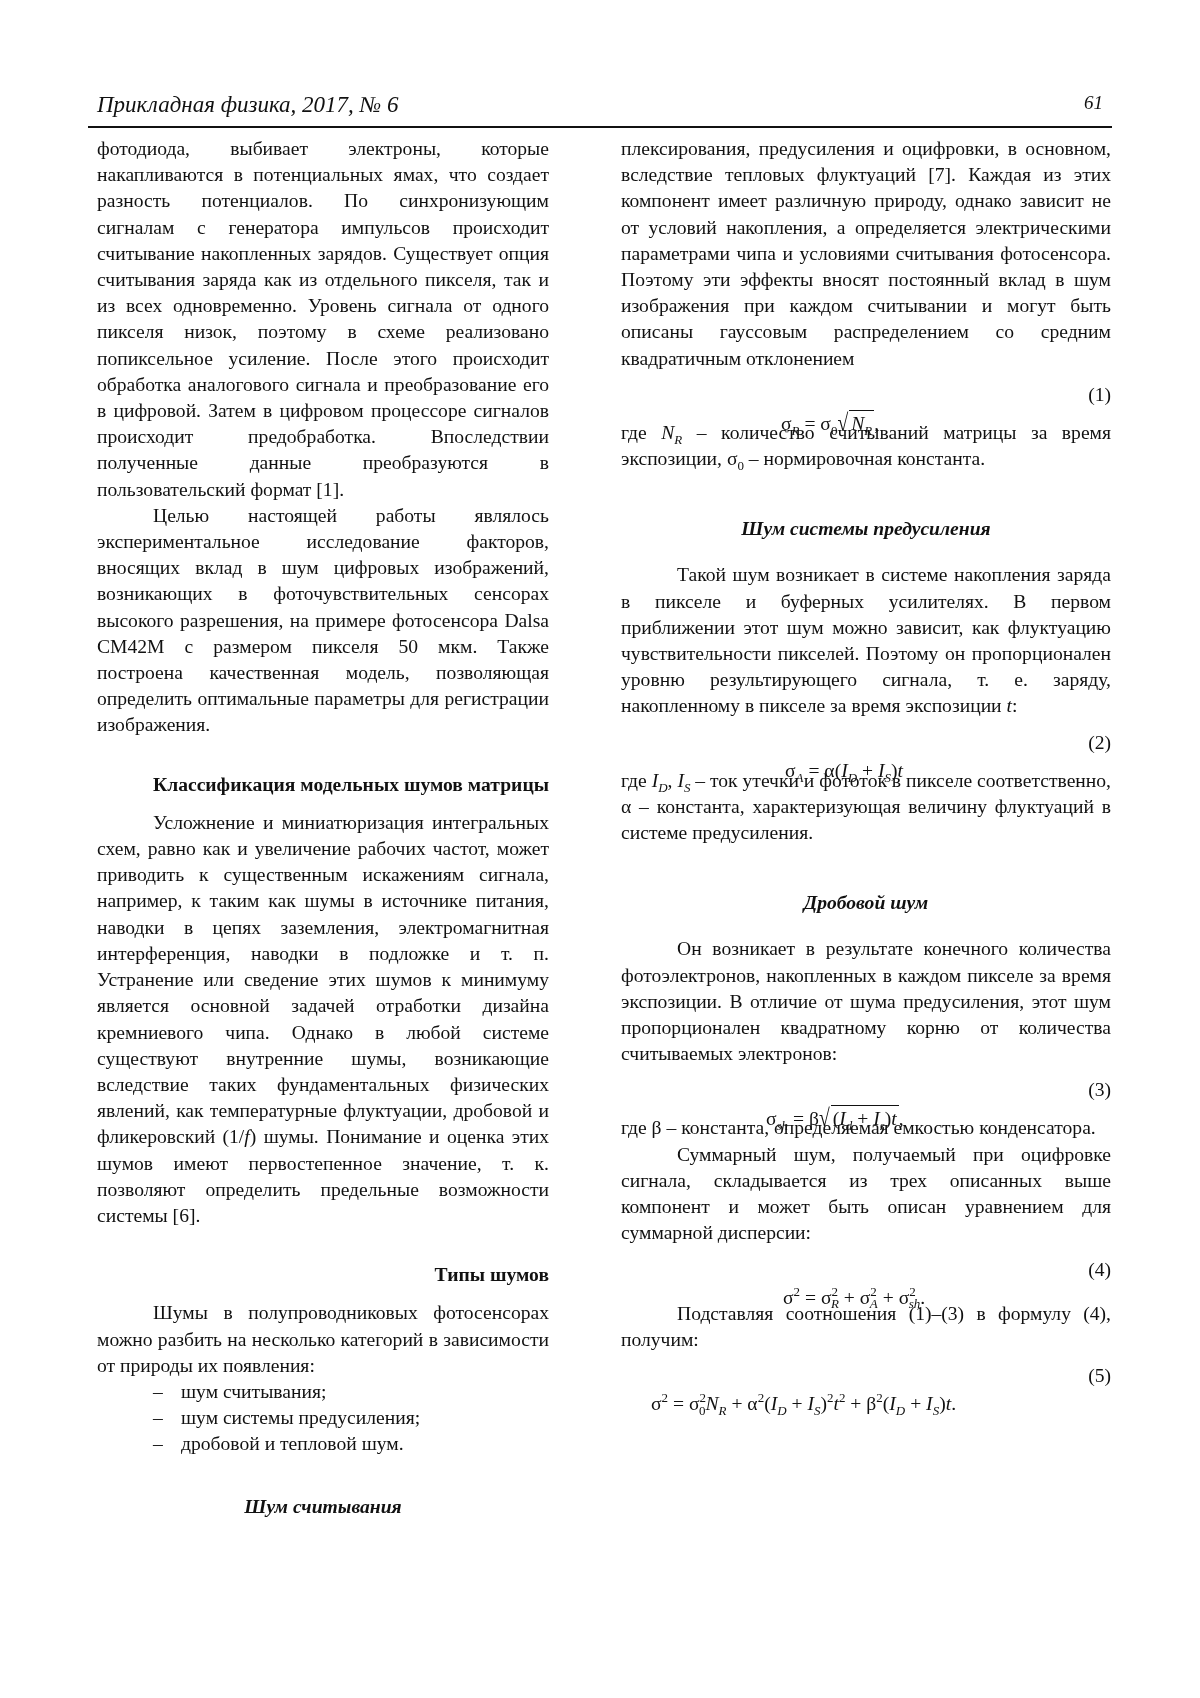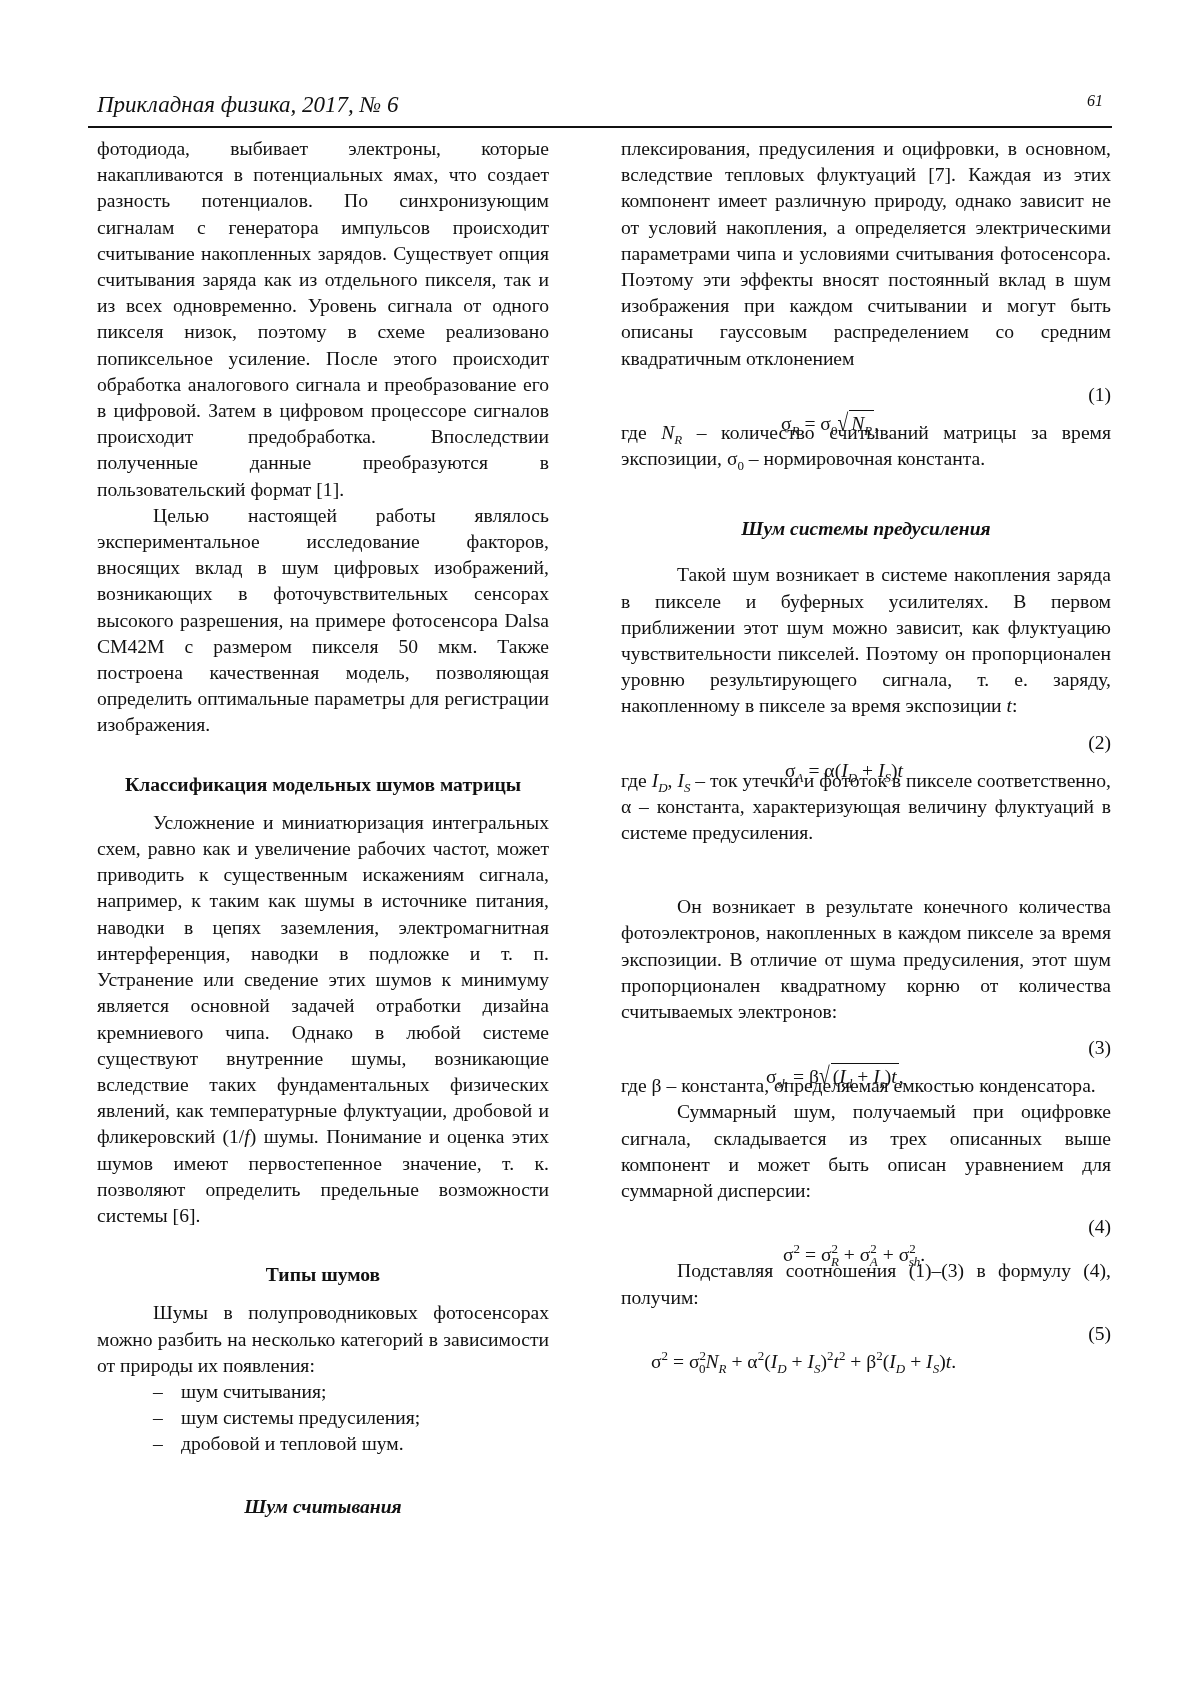--- a/index.html
+++ b/index.html
@@ -1,27 +1,27 @@
 <!DOCTYPE html>
 <html><head>
 <meta charset="utf-8">
 <style>
   html, body { margin: 0; padding: 0; background: #ffffff; }
   body { width: 1200px; height: 1698px; position: relative; overflow: hidden;
          font-family: "Liberation Serif", "DejaVu Serif", serif; color: #111; }
   .header { position: absolute; left: 97px; top: 88px; width: 1006px; height: 36px; }
   .header .journal { position: absolute; left: 0; top: 4px; font-style: italic; font-size: 23px; }
-  .header .pageno { position: absolute; right: 0; top: 4px; font-style: italic; font-size: 16px; }
+  .header .pageno { position: absolute; right: 0; top: 4px; font-style: italic; font-size: 19px; }
   .rule { position: absolute; left: 88px; top: 126px; width: 1024px; height: 2px; background: #111; }
   .col { position: absolute; top: 136px; font-size: 19.6px; line-height: 26.2px; text-align: justify; }
   .col.left { left: 97px; width: 452px; }
   .col.right { left: 621px; width: 490px; }
   p { margin: 0; }
   .indent { text-indent: 56px; }
-  .h-bold { font-weight: bold; text-align: center; margin: 0; }
+  .h-bold { font-weight: bold; text-align: right; margin: 0; }
   .h-bi { font-weight: bold; font-style: italic; text-align: center; margin: 8px; }
   .list { margin: 0; padding: 0; list-style: none; }
   .list li { padding-left: 56px; position: relative; }
   .list li .dash { position: absolute; left: 56px; }
   .list li .txt { padding-left: 28px; }
   .eq { position: relative; height: 48px; }
   .eq .formula { position: absolute; top: 10px; font-style: normal; white-space: nowrap; margin-top: 28px; }
   .eq .num { position: absolute; right: 0; top: 10px; }
   .m { font-style: italic; }
   sub, sup { font-size: 13px; line-height: 0; }
@@ -81,20 +81,21 @@
   <p class="indent"><span>Такой шум возникает в системе накопления заряда в пикселе и буферных усилителях. В первом приближении этот шум можно зависит, как флуктуацию чувствительности пикселей. Поэтому он пропорционален уровню результирующего сигнала, т. е. заряду, накопленному в пикселе за время экспозиции </span><span class="m">t</span><span>:</span></p>
 
   <div class="eq">
     <span class="formula" style="left:164px">σ<sub class="m">A</sub> = α(<span class="m">I</span><sub class="m">D</sub> + <span class="m">I</span><sub class="m">S</sub>)<span class="m">t</span></span>
     <span class="num">(2)</span>
   </div>
 
   <p><span>где </span><span class="m">I</span><sub class="m">D</sub>, <span class="m">I</span><sub class="m">S</sub><span> – ток утечки и фототок в пикселе соответственно, α – константа, характеризующая величину флуктуаций в системе предусиления.</span></p>
 
   <div style="height:36px"></div>
+  <p class="h-bi">Дробовой шум</p>
   <div style="height:12px"></div>
 
   <p class="indent">Он возникает в результате конечного количества фотоэлектронов, накопленных в каждом пикселе за время экспозиции. В отличие от шума предусиления, этот шум пропорционален квадратному корню от количества считываемых электронов:</p>
 
   <div class="eq">
     <span class="formula" style="left:145px">σ<sub class="m">sh</sub> = β<span class="radical">√</span><span class="sqrt">(<span class="m">I</span><sub class="m">d</sub> + <span class="m">I</span><sub class="m">s</sub>)<span class="m">t</span></span>,</span>
     <span class="num">(3)</span>
   </div>
 
   <p>где β – константа, определяемая емкостью конденсатора.</p>

